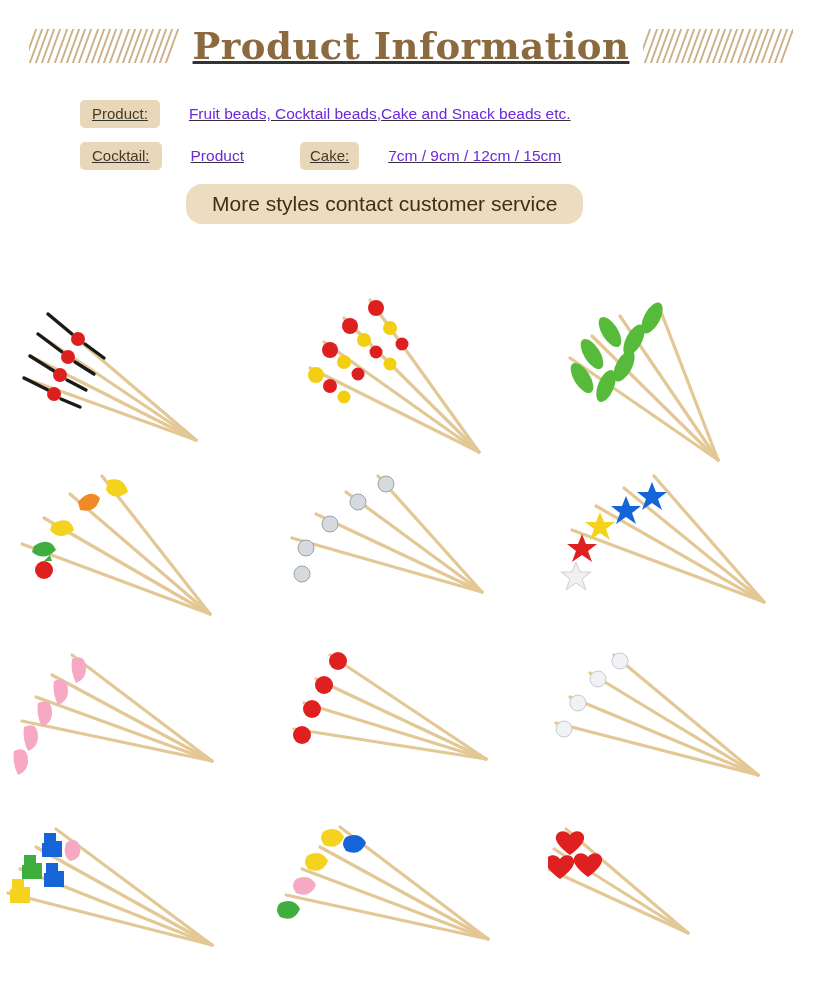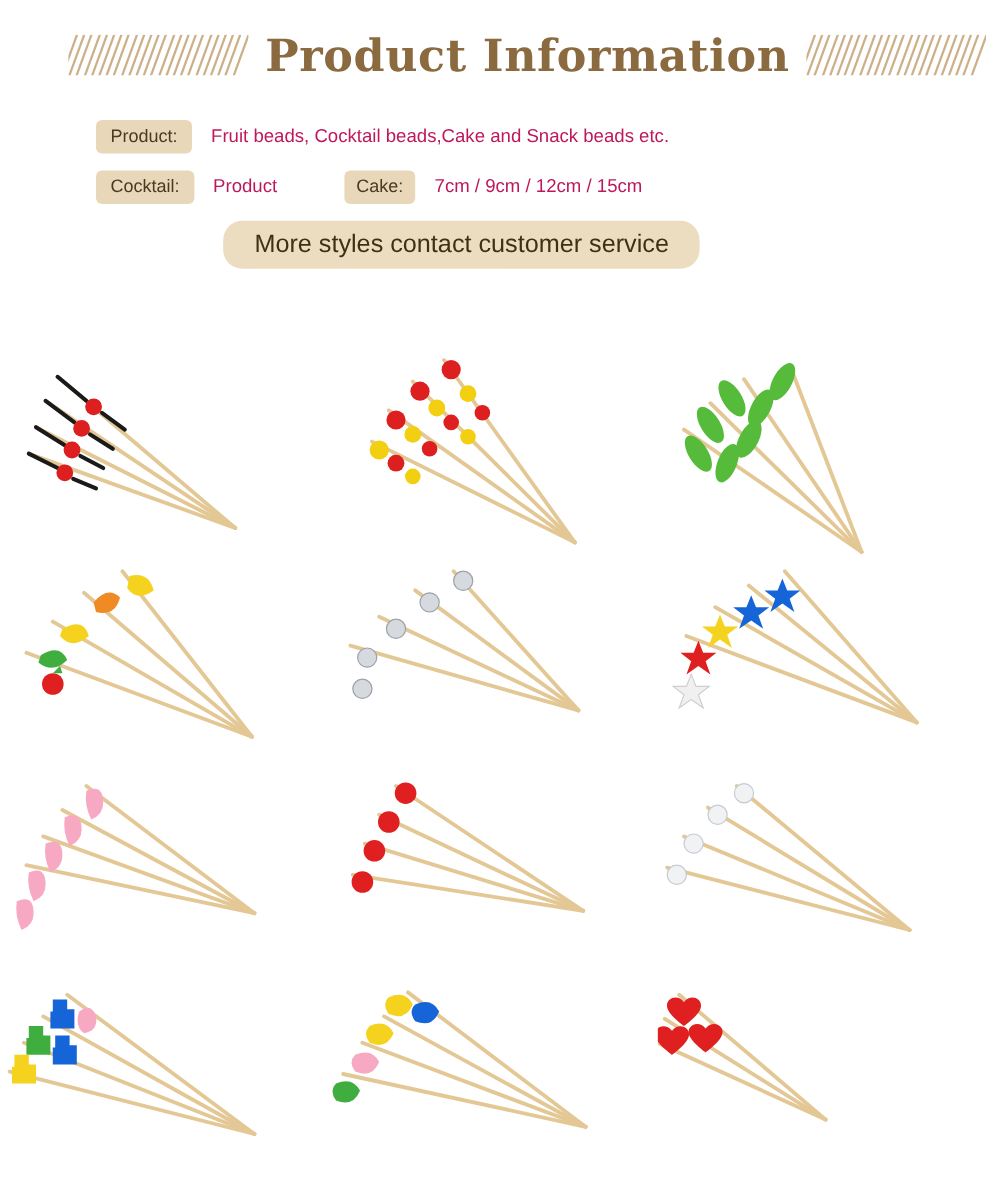--- a/index.html
+++ b/index.html
@@ -16,22 +16,23 @@
     position: relative;
     overflow: hidden;
   }
 
   
   .header {
     position: relative;
     height: 92px;
     display: flex;
     align-items: center;
-    justify-content: flex-end;
+    justify-content: center;
     gap: 14px;
+    text-decoration: underline;
   }
   .hatch {
     width: 150px;
     height: 34px;
     position: relative;
     overflow: hidden;
   }
   .hatch i {
     position: absolute;
     top: 0;
@@ -47,41 +48,42 @@
     font-weight: bold;
     font-size: 37px;
     color: #8a6a3e;
     letter-spacing: 0.5px;
     white-space: nowrap;
   }
 
   
   .specs {
     padding: 8px 0 0 80px;
+    text-decoration: underline;
   }
   .spec-row {
     display: flex;
     align-items: center;
     margin-bottom: 14px;
     height: 28px;
   }
   .pill {
     background: #e8d7b9;
     color: #4a3a22;
     font-size: 15px;
     border-radius: 5px;
     padding: 5px 12px;
     line-height: 18px;
     white-space: nowrap;
   }
   .pill.small { padding: 5px 10px; }
   .spec-val {
     font-size: 15.5px;
-    color: #be185d;
-    margin-left: 16px;
+    color: #6d28d9;
+    margin-left: 29px;
     white-space: nowrap;
   }
   .spec-gap { width: 56px; }
 
   .more-wrap {
     padding-left: 186px;
     margin-top: 10px;
   }
   .more-pill {
     display: inline-block;

